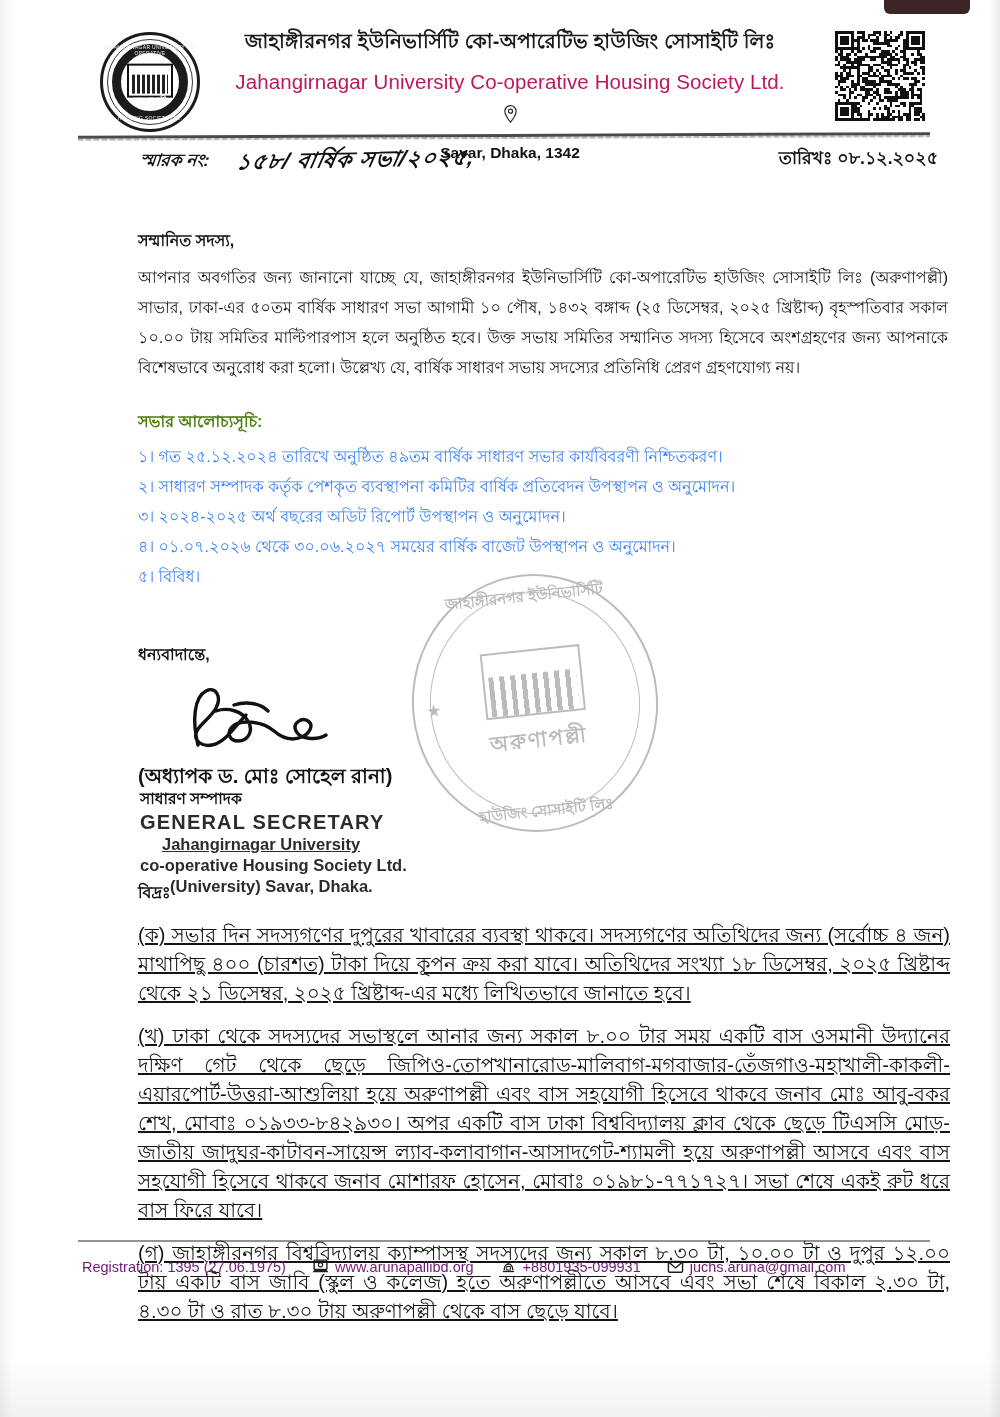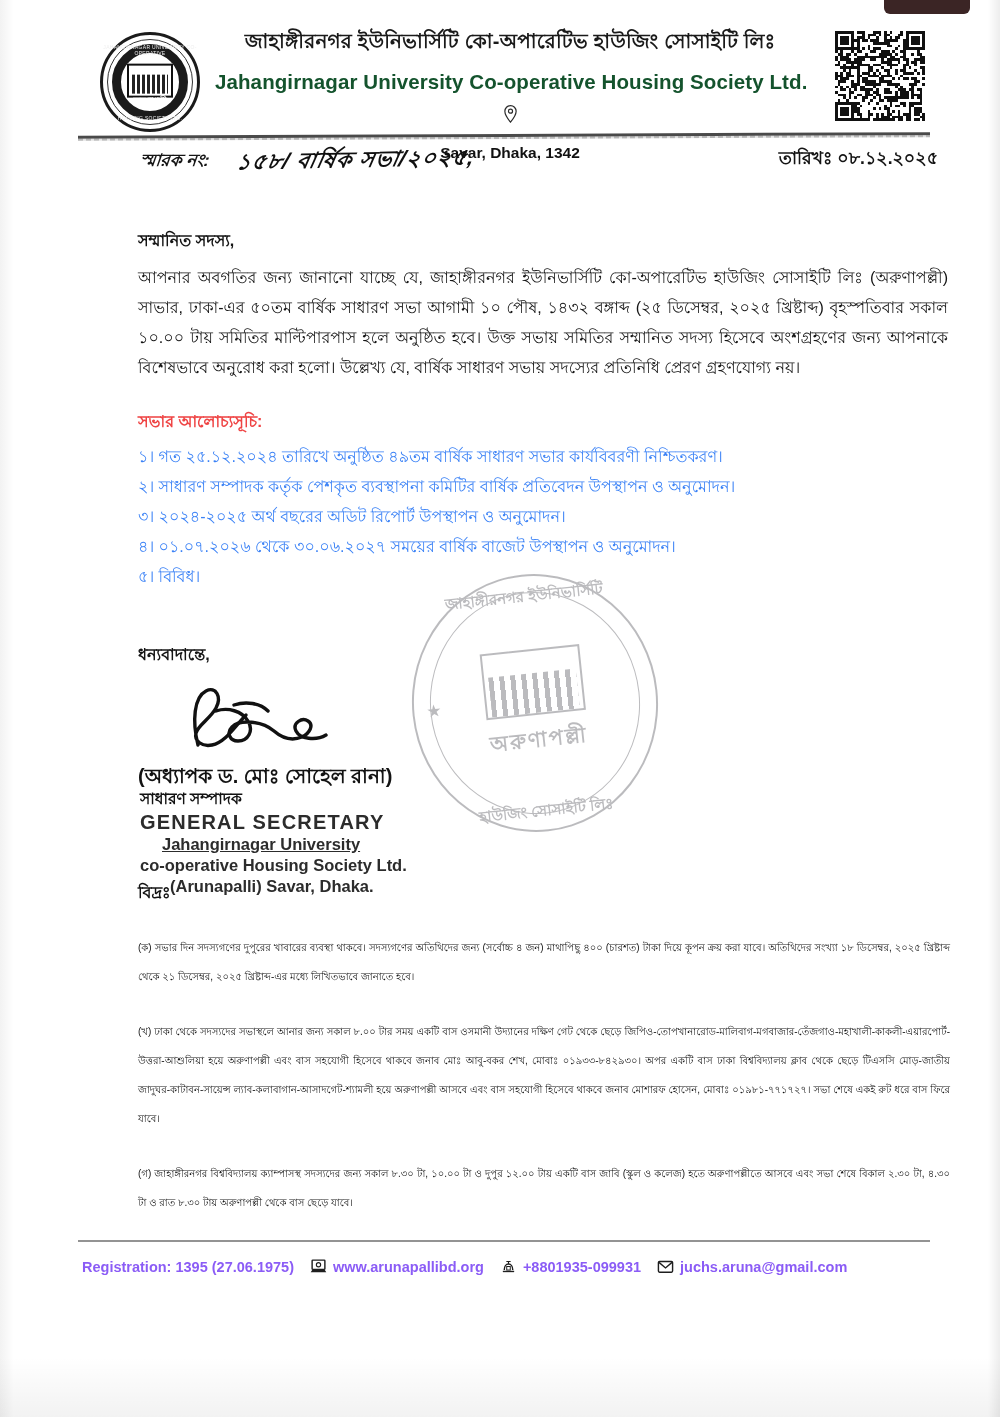--- a/index.html
+++ b/index.html
@@ -113,23 +113,23 @@
   .org-bn {
     font-size: 20px;
     font-weight: 600;
     letter-spacing: .2px;
     color: #1a1a1a;
     white-space: nowrap;
   }
   .org-en {
     margin-top: 11px;
     font-size: 20.5px;
-    font-weight: bold;
+    font-weight: normal;
     letter-spacing: .1px;
-    color: #14532d;
+    color: #be185d;
     white-space: nowrap;
   }
   .org-addr {
     margin-top: 11px;
     font-size: 15.5px;
     font-weight: bold;
     color: #111;
     display: flex;
     align-items: center;
     justify-content: center;
@@ -215,21 +215,21 @@
     font-size: 16px;
     line-height: 30px;
     text-align: justify;
     color: #141414;
     font-weight: 500;
   }
   .agenda-title {
     margin-top: 26px;
     font-size: 16px;
     font-weight: 600;
-    color: #ef4444;
+    color: #4d7c0f;
   }
   .agenda-list {
     margin-top: 6px;
   }
   .agenda-item {
     font-size: 16px;
     line-height: 30px;
     color: #3b82f6;
     font-weight: 500;
   }
@@ -330,46 +330,47 @@
     position: absolute;
     left: 138px; top: 880px;
     width: 812px;
   }
   .notes-title {
     font-size: 16px;
     font-weight: 600;
     color: #141414;
   }
   .note-para {
-    margin-top: 26px;
-    font-size: 10px;
+    margin-top: 14px;
+    font-size: 20px;
     line-height: 29px;
     text-align: justify;
     color: #141414;
     font-weight: 500;
+    text-decoration: underline;
   }
 
   
   .footer-rule {
     position: absolute;
     left: 78px; top: 1240px;
     width: 852px; height: 2px;
     background: #3a3a3a;
     opacity: .55;
   }
   .footer {
     position: absolute;
     left: 82px; top: 1258px;
     width: 866px;
     display: flex;
     align-items: center;
-    gap: 16px;
+    gap: 26px;
     font-size: 14.5px;
-    font-weight: bold;
-    color: #8b5cf6;
+    font-weight: normal;
+    color: #701a75;
   }
   .footer .fitem {
     display: flex;
     align-items: center;
     gap: 6px;
     white-space: nowrap;
   }
   .footer .ficon { display:inline-block; width:17px; height:17px; }
 </style>
 </head>
@@ -931,21 +932,21 @@
             <path d="M40 30 C52 26 66 30 72 40 C78 50 72 60 62 60 C54 60 50 52 56 46 C64 38 86 40 98 50 C106 57 116 60 126 56 C134 52 138 44 132 40 C126 36 116 42 120 50 C124 58 140 60 150 54"></path>
             <path d="M58 24 C70 20 84 22 92 30"></path>
           </g>
         </svg>
       </div>
       <div class="sig-name">(অধ্যাপক ড. মোঃ সোহেল রানা)</div>
       <div class="sig-role-bn">সাধারণ সম্পাদক</div>
       <div class="stamp-line stamp-l1">GENERAL SECRETARY</div>
       <div class="stamp-line stamp-l2">Jahangirnagar University</div>
       <div class="stamp-line stamp-l3">co-operative Housing Society Ltd.</div>
-      <div class="stamp-line stamp-l4">(Arunapalli) Savar, Dhaka.</div>
+      <div class="stamp-line stamp-l4">(University) Savar, Dhaka.</div>
     </div>
   </div>
 
   <div class="rubber-stamp">
     <div class="rs-ring1"></div>
     <div class="rs-ring2"></div>
     <div class="rs-arc rs-arc-top">জাহাঙ্গীরনগর ইউনিভার্সিটি</div>
     <div class="rs-box">
         <div class="rs-bldg"></div>
       </div>

